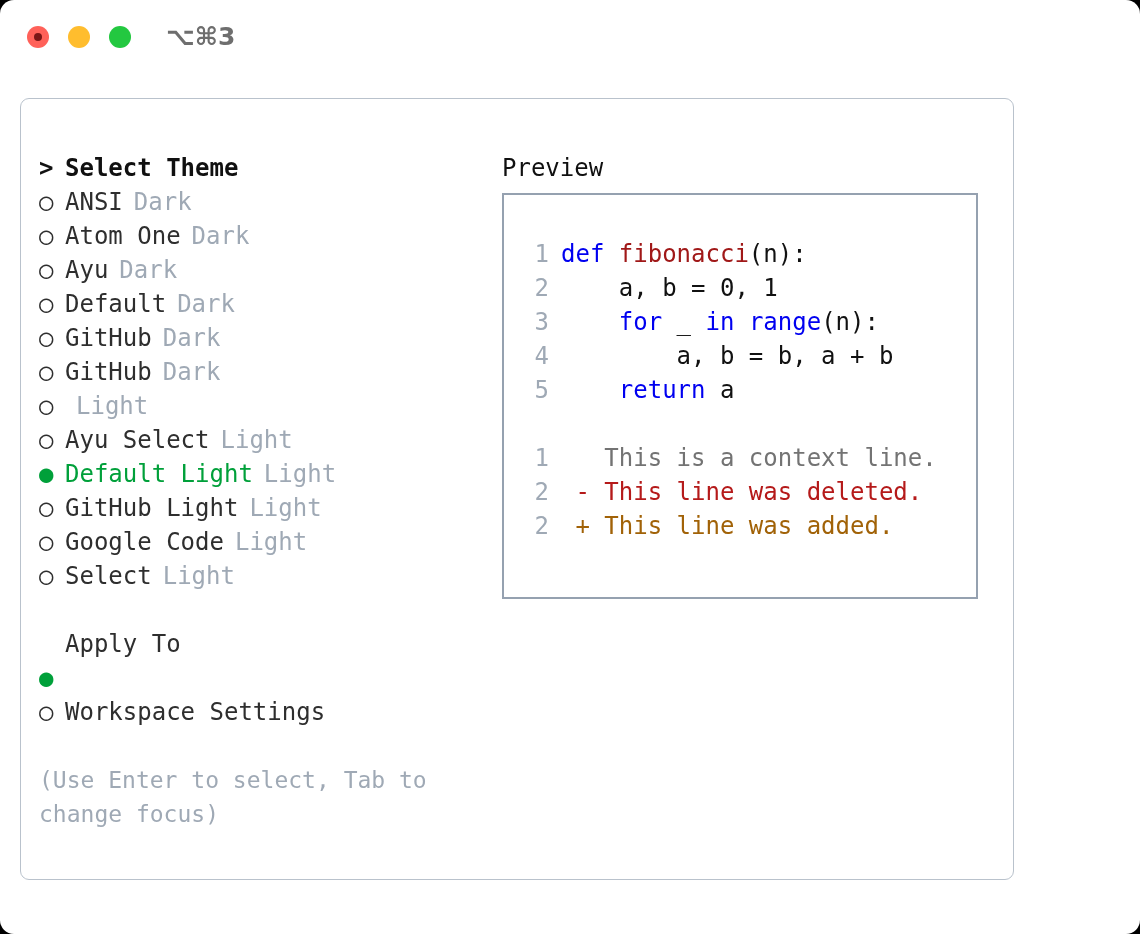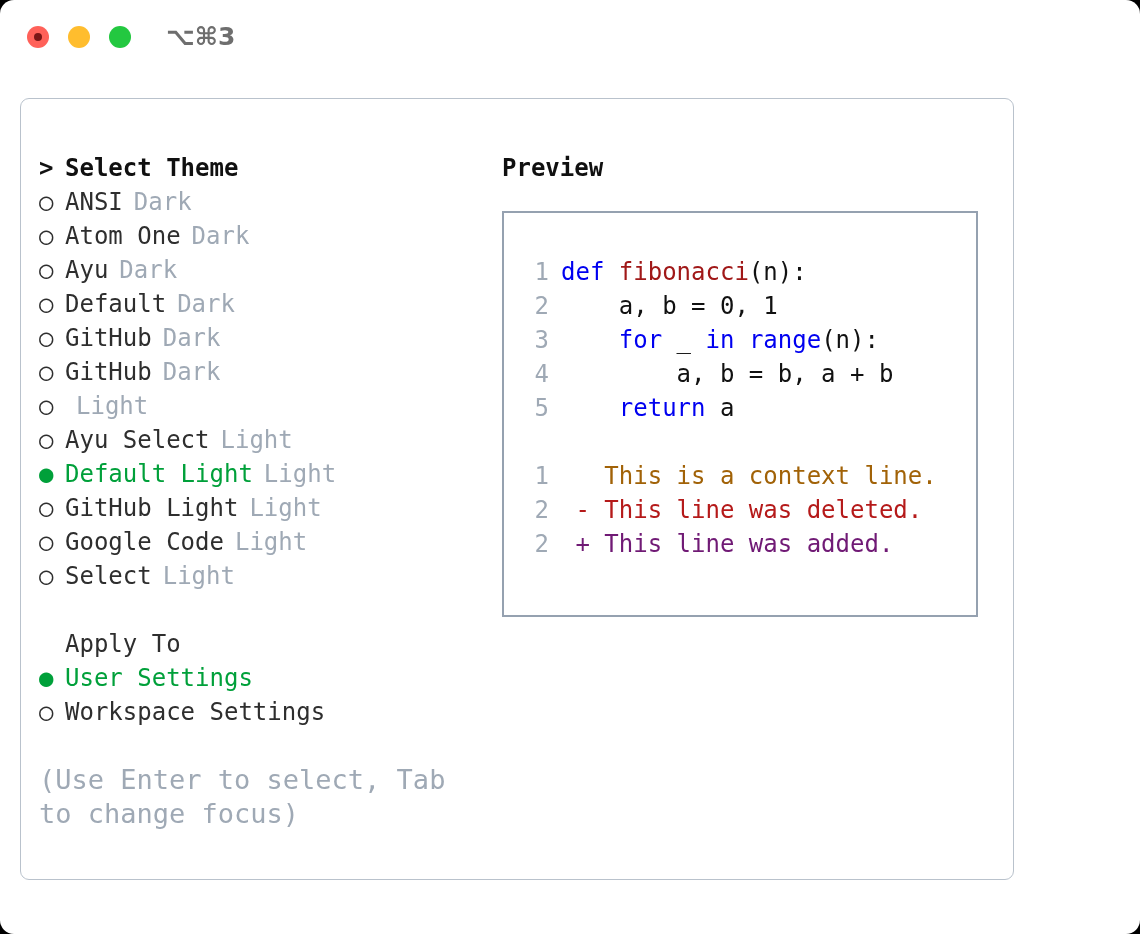--- a/index.html
+++ b/index.html
@@ -115,39 +115,39 @@
   .label.selected { color: #00a03a; }
   .tag {
     color: #9fa9b5;
     margin-left: 11px;
   }
 
   .section-gap { height: 34px; }
 
   .hint {
     margin-top: 34px;
-    font-size: 27px;
+    font-size: 23px;
     line-height: 34px;
     color: #9fa9b5;
     width: 420px;
   }
 
   
   .right-col {
     position: absolute;
     left: 481px;
     top: 52px;
     width: 490px;
   }
   .preview-title {
     font-size: 24px;
-    font-weight: bold;
+    font-weight: normal;
     color: #101010;
     line-height: 34px;
-    margin-bottom: 26px;
+    margin-bottom: 8px;
   }
   .preview-box {
     width: 476px;
     height: 406px;
     border: 2px solid #95a1b0;
     box-sizing: border-box;
     background: #ffffff;
     position: relative;
   }
   .code {
@@ -168,23 +168,23 @@
     width: 28px;
     min-width: 28px;
     text-align: right;
     color: #9fa9b5;
     margin-right: 12px;
   }
   .blankline { height: 34px; }
   .tok-kw   { color: #0000f0; }
   .tok-fn   { color: #a01818; }
   .tok-plain{ color: #111111; }
-  .tok-ctx  { color: #a16207; }
+  .tok-ctx  { color: #737373; }
   .tok-del  { color: #b51a1a; text-align: right; }
-  .tok-add  { color: #701a75; }
+  .tok-add  { color: #a16207; }
 </style>
 </head>
 <body>
 
 <div class="window">
 
   <div class="titlebar">
     <div class="lights">
       <span class="light light-close"></span>
       <span class="light light-min"></span>
@@ -267,21 +267,20 @@
       <div class="section-gap"></div>
 
       <div class="row">
         <span class="marker"></span>
         <span class="label">Apply To</span>
       </div>
 
       <div id="apply-list">
           <div class="row">
             <span class="marker dot-on">●</span>
-            <span class="label selected">User Settings</span>
           </div>
           <div class="row">
             <span class="marker">○</span>
             <span class="label">Workspace Settings</span>
           </div>
         </div>
 
       <div class="hint">(Use Enter to select, Tab to change focus)</div>
     </div>
 

